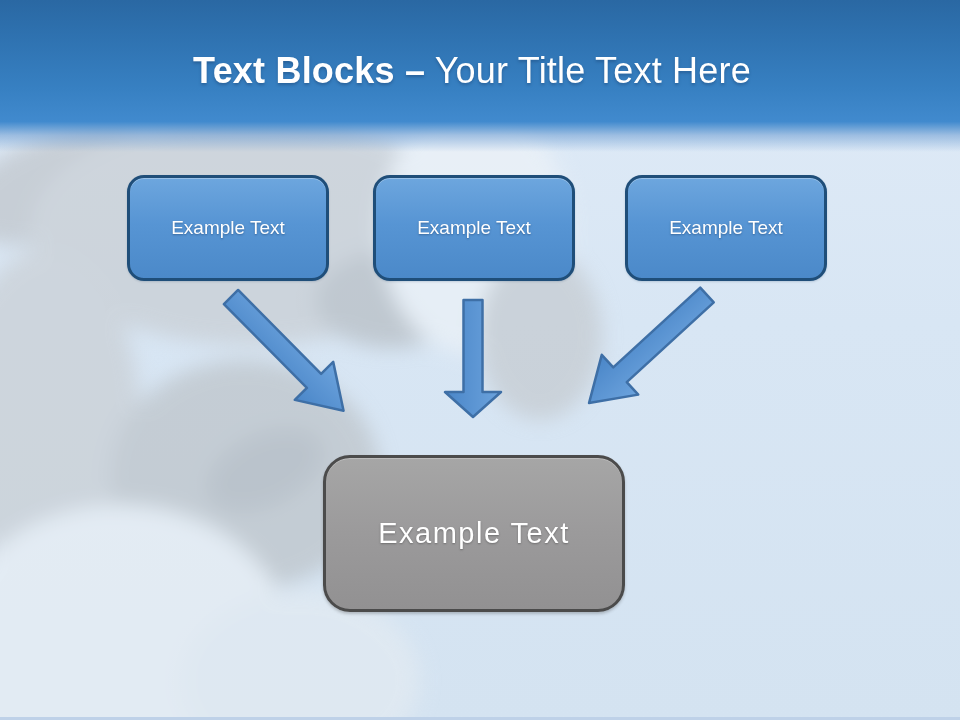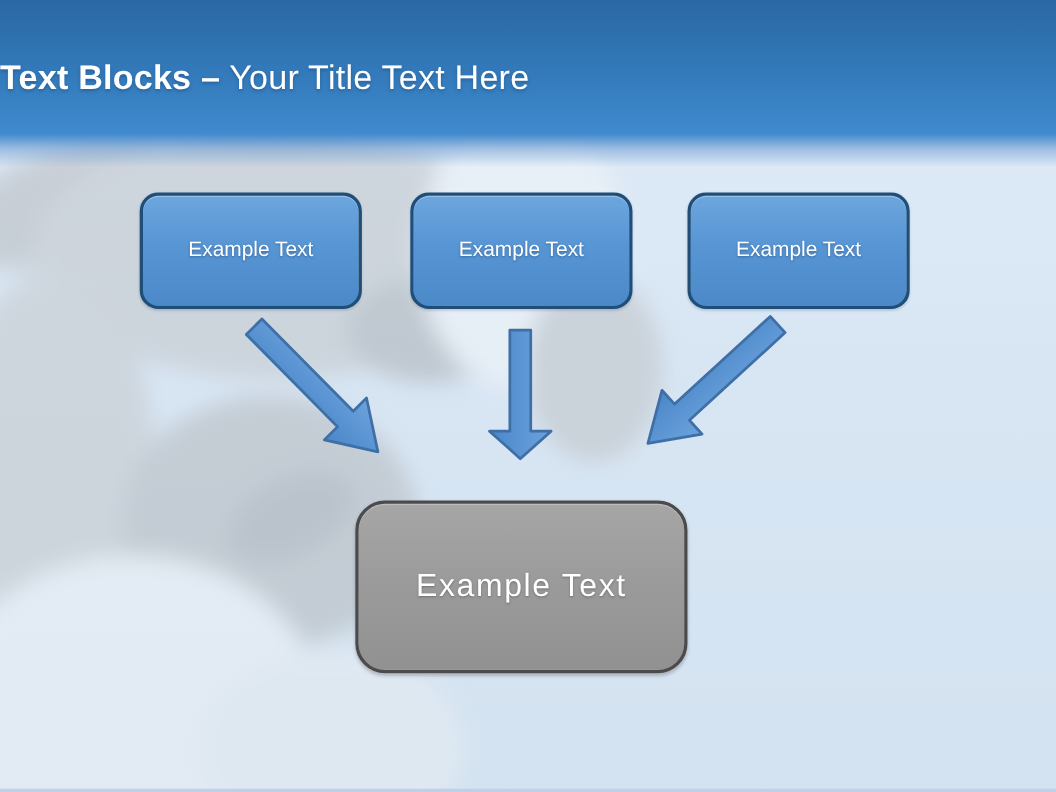--- a/index.html
+++ b/index.html
@@ -18,21 +18,21 @@
     background:linear-gradient(180deg,
       #2a68a3 0%,
       #2e71af 22%,
       #3780c2 58%,
       #418ace 80%,
       rgba(104,154,209,0.55) 89%,
       rgba(198,219,240,0) 100%);
   }
   #slide-title{
     position:absolute;left:0;top:52px;width:944px;
-    text-align:left;color:#ffffff;font-size:31px;line-height:38px;
+    text-align:center;color:#ffffff;font-size:36px;line-height:38px;
     text-shadow:0 2px 3px rgba(20,50,90,.35);
     letter-spacing:.2px;white-space:nowrap;
   }
   #slide-title .t-bold{font-weight:bold;}
   #slide-title .t-reg{font-weight:normal;}
   
   .block{
     position:absolute;height:106px;
     border:3px solid #1f4e79;border-radius:17px;
     background:linear-gradient(180deg,#6da6de 0%,#5795d4 45%,#4b89c9 100%);

